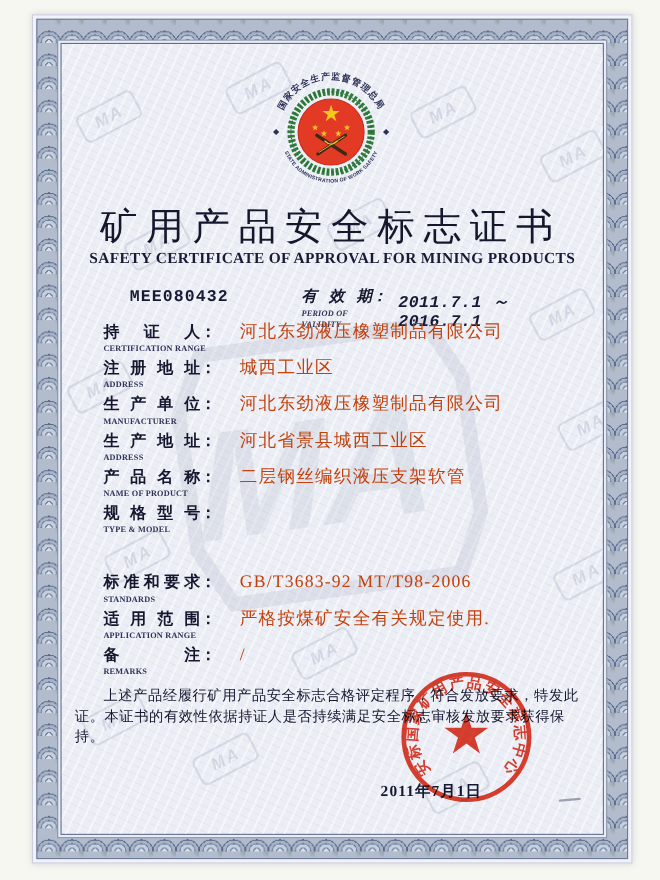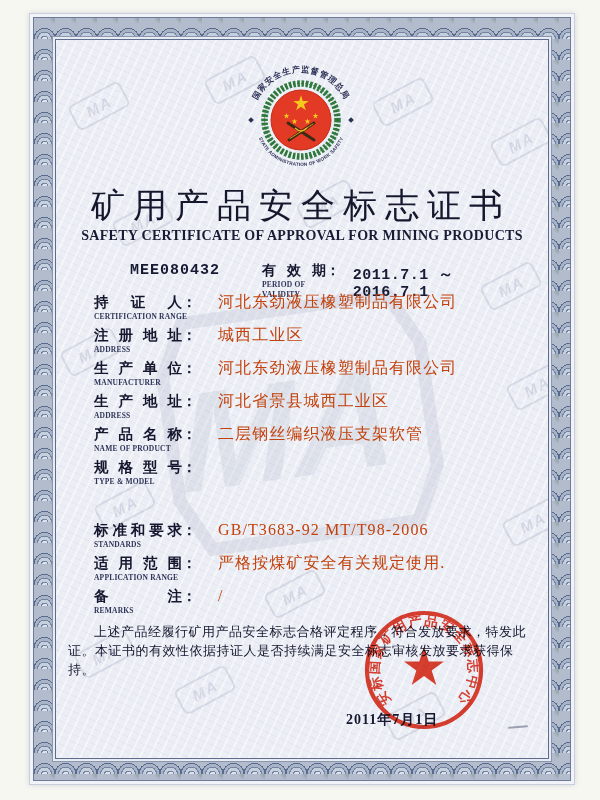--- a/index.html
+++ b/index.html
@@ -59,23 +59,23 @@
   .cert-subtitle{
     position:absolute;top:188px;left:0;right:0;text-align:center;
     font-size:14px;font-weight:700;letter-spacing:.3px;color:#181b34;
   }
   
   .approval-row{position:absolute;top:222px;left:60px;right:14px;display:flex;}
   .ap-group{display:flex;align-items:flex-start;}
   .ap-labelcol{display:flex;flex-direction:column;}
   .zh-label{font-size:14px;font-weight:700;color:#14172e;line-height:18px;white-space:nowrap;}
   .en-label{font-size:7.5px;font-weight:600;letter-spacing:.2px;color:#2e3458;line-height:10px;}
-  .ap-value{font-size:15px;font-weight:600;letter-spacing:1px;margin-left:14px;line-height:18px;
+  .ap-value{font-size:15px;font-weight:600;letter-spacing:1px;margin-left:2px;line-height:18px;
     font-family:"Liberation Mono","DejaVu Sans Mono",monospace;}
-  .validity-group{margin-left:42px;}
+  .validity-group{margin-left:66px;font-style:italic;}
   .v-spread{display:inline-block;width:64px;text-align:justify;text-align-last:justify;}
   .v-value{font-size:15px;font-weight:600;letter-spacing:.5px;margin-left:10px;margin-top:3px;
     font-family:"Liberation Mono","DejaVu Sans Mono",monospace;}
   
   .fields{position:absolute;left:38px;right:14px;}
   .fields-main{top:252px;}
   .fields-extra{top:480px;}
   .frow{display:flex;align-items:flex-start;margin-bottom:3px;}
   .fl{display:flex;flex-direction:column;flex:0 0 104px;}
   .fl-line{display:flex;}

